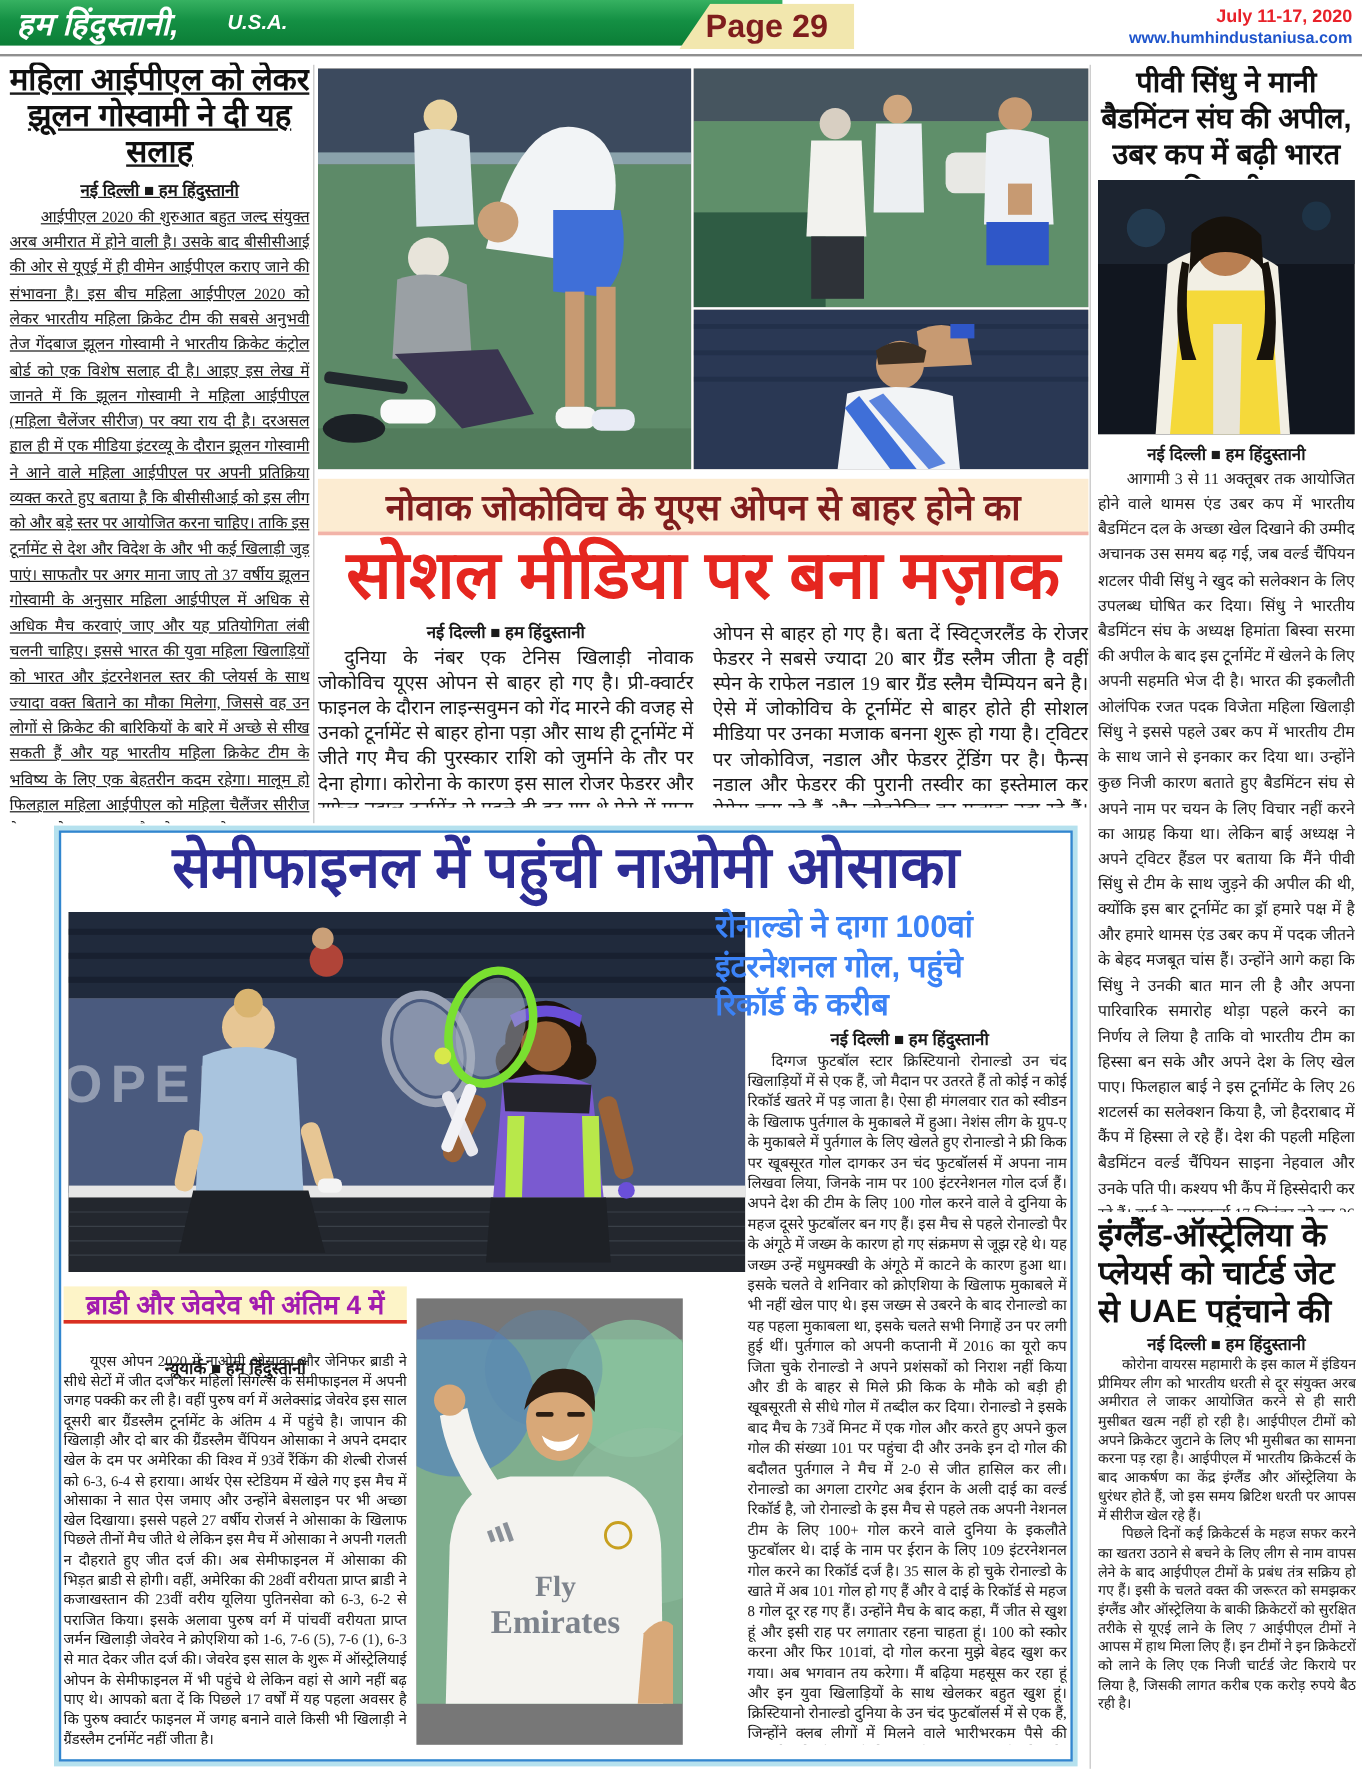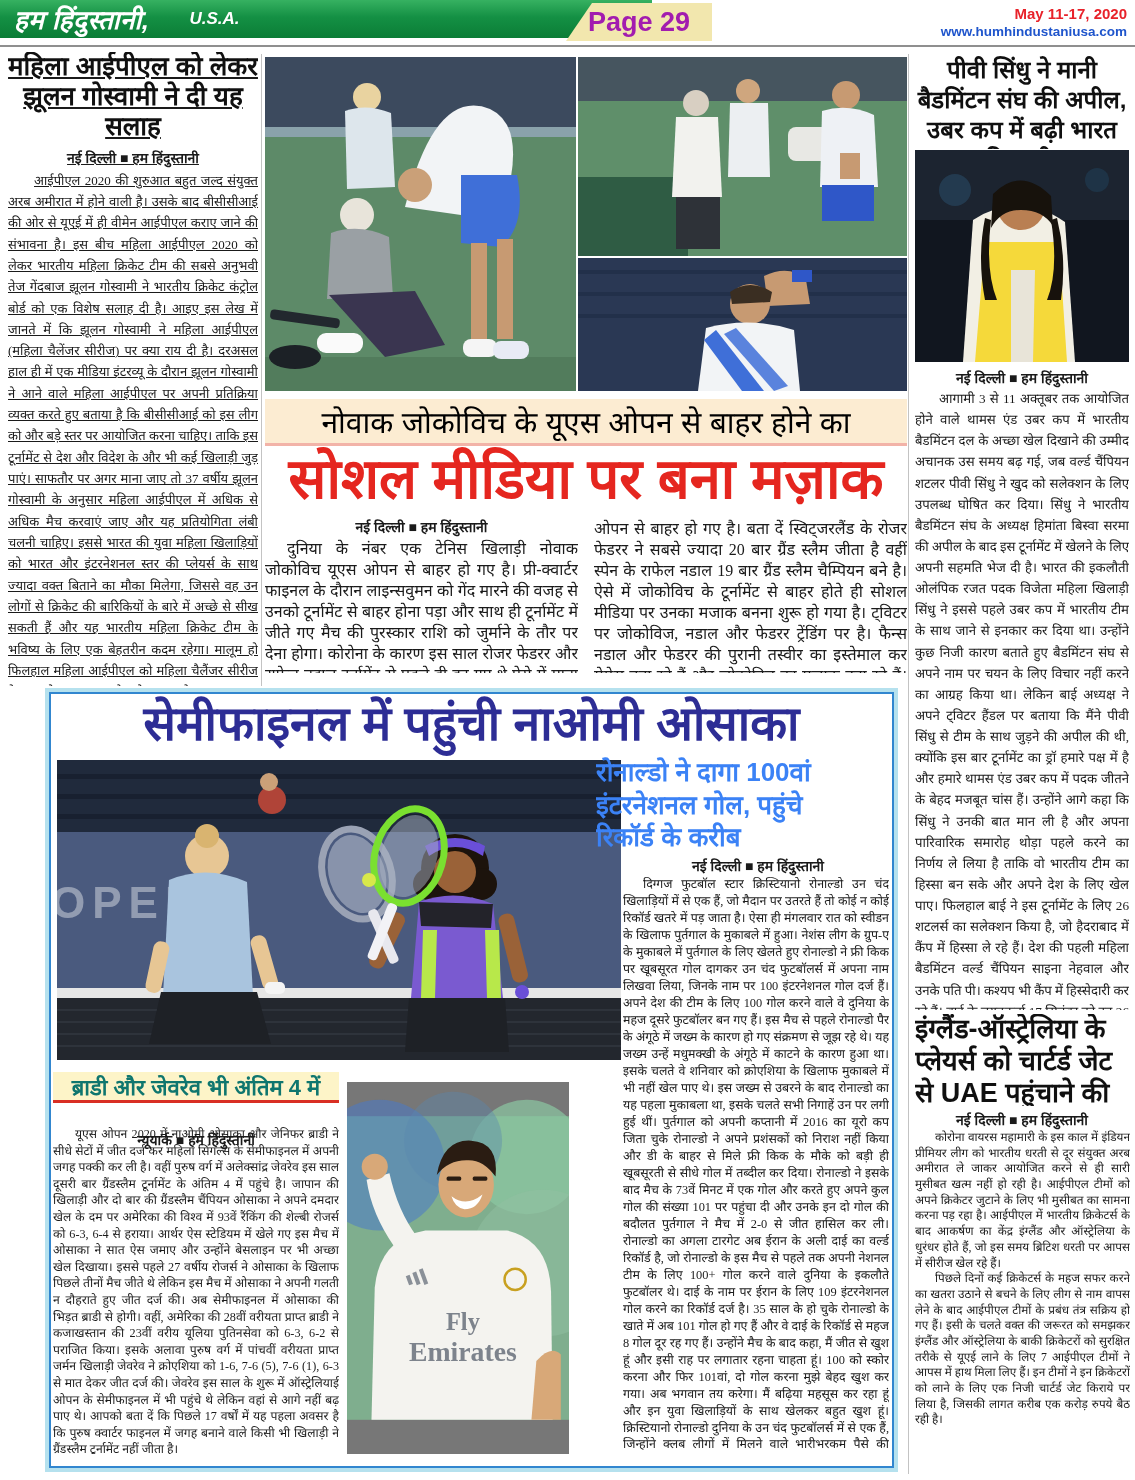--- a/index.html
+++ b/index.html
@@ -14,21 +14,21 @@
   .green-bar{left:0;top:3;width:652px;height:38px;
      background:linear-gradient(180deg,#36b161 0%,#149044 45%,#0b7d36 100%);
      display:flex;align-items:center;padding-left:14px;box-sizing:border-box;gap:32px;}
   .paper-name{color:#fff;font-weight:bold;font-style:italic;font-size:26px;
      font-family:"Liberation Sans","DejaVu Sans",sans-serif;letter-spacing:.5px;}
   .paper-edition{color:#fff;font-weight:bold;font-style:italic;font-size:17px;margin-left:8px;
      font-family:"Liberation Sans","DejaVu Sans",sans-serif;}
   .page-tab{left:566px;top:3px;width:146px;height:38px;background:#f2e7ae;
      clip-path:polygon(26px 0,100% 0,100% 100%,0 100%);
      display:flex;align-items:center;justify-content:center;}
-  .page-tab span{font-family:"Liberation Sans","DejaVu Sans",sans-serif;font-weight:bold;font-size:27px;color:#a21caf;}
+  .page-tab span{font-family:"Liberation Sans","DejaVu Sans",sans-serif;font-weight:bold;font-size:27px;color:#7f1d1d;}
   .issue-date{right:8px;top:5px;color:#e8222a;font-weight:bold;font-size:15px;text-align:right;
      font-family:"Liberation Sans","DejaVu Sans",sans-serif;}
   .website{right:8px;top:24px;color:#1f55cc;font-weight:bold;font-size:13.5px;text-align:center;
      font-family:"Liberation Sans","DejaVu Sans",sans-serif;}
   .header-rule{left:0;top:45px;width:1135px;height:2px;background:#8f8f8f;}
 
   .vdiv{background:#c3c3c3;width:1px;}
 
   
   .h-black{font-family:"Liberation Sans","DejaVu Sans",sans-serif;font-weight:800;color:#101010;}
@@ -39,36 +39,36 @@
   .england-h{font-size:27px;line-height:1.18;}
   .jhulan-body{font-size:13px;line-height:1.64;text-indent:26px;}
   .djo-body{font-size:16px;line-height:1.31;}
   .sindhu-body{font-size:13.2px;line-height:1.6;text-indent:24px;}
   .england-body p{margin:0;font-size:11.8px;line-height:1.33;text-indent:20px;text-align:justify;}
   .ronaldo-body{font-size:12.4px;line-height:1.37;text-indent:20px;}
   .brady-body{font-size:12.2px;line-height:1.36;text-indent:22px;}
 
   .kicker{left:265px;top:399px;width:642px;height:44px;background:#fcecd2;border-bottom:3px solid #f2b3a8;
      display:flex;align-items:center;justify-content:center;}
-  .kicker span{color:#000000;font-weight:400;font-size:30px;
+  .kicker span{color:#7f1d1d;font-weight:700;font-size:30px;
      font-family:"Liberation Sans","DejaVu Sans",sans-serif;}
   .big-red{left:265px;top:446px;width:642px;height:68px;color:#e5261f;font-weight:800;
      font-size:56px;line-height:66px;text-align:center;
      font-family:"Liberation Sans","DejaVu Sans",sans-serif;}
 
   
   .frame-outer{left:45px;top:688px;width:853px;height:784px;border:4px solid #b5e1ee;background:#fff;box-sizing:border-box;}
   .frame-inner{position:absolute;inset:0;border:2px solid #3186cf;padding:6px;overflow:hidden;}
   .banner{left:0;right:0;top:2px;color:#2d2d95;font-weight:800;font-size:48px;line-height:56px;text-align:center;
      font-family:"Liberation Sans","DejaVu Sans",sans-serif;}
   .ronaldo-h{left:545px;top:62px;width:262px;color:#3b82f6;font-weight:800;font-size:26px;line-height:1.25;
      font-family:"Liberation Sans","DejaVu Sans",sans-serif;}
   .brady-band{left:2px;top:378px;width:286px;height:31px;background:#fdf4c8;border-bottom:3px solid #d92f23;
      display:flex;align-items:center;justify-content:center;box-sizing:border-box;}
-  .brady-band span{font-weight:800;font-size:22px;color:#0f766e;
+  .brady-band span{font-weight:800;font-size:22px;color:#a21caf;
      font-family:"Liberation Sans","DejaVu Sans",sans-serif;}
 
   
   .photo{background:#777;}
   .photo svg{display:block;width:100%;height:100%;}
   .photo-a{left:265px;top:57px;width:311px;height:334px;}
   .photo-b{left:578px;top:57px;width:329px;height:199px;}
   .photo-c{left:578px;top:258px;width:329px;height:133px;}
   .sindhu-photo{left:915px;top:150px;width:214px;height:212px;}
   .osaka-photo{left:6px;top:66px;width:564px;height:300px;}
@@ -79,21 +79,21 @@
 
 <div id="page">
 
   <div class="abs green-bar">
     <span class="paper-name">हम हिंदुस्तानी,</span>
     <span class="paper-edition">U.S.A.</span>
   </div>
   <div class="abs page-tab">
     <span>Page 29</span>
   </div>
-  <div class="abs issue-date">May 11-17, 2020</div>
+  <div class="abs issue-date">July 11-17, 2020</div>
   <div class="abs website">www.humhindustaniusa.com</div>
   <div class="abs header-rule"></div>
 
   <div class="abs vdiv" style="left:261px;top:54px;height:632px;"></div>
   <div class="abs vdiv" style="left:908px;top:54px;height:1420px;"></div>
 
   <div class="abs clip" style="left:8px;top:52px;width:250px;height:634px;text-decoration:underline;">
     <div class="h-black jhulan-h ctr">महिला आईपीएल को लेकर झूलन गोस्वामी ने दी यह सलाह</div>
     <div class="byline" style="margin:6px 0 3px;">नई दिल्ली ■ हम हिंदुस्तानी</div>
     <div class="jhulan-body just">आईपीएल 2020 की शुरुआत बहुत जल्द संयुक्त अरब अमीरात में होने वाली है। उसके बाद बीसीसीआई की ओर से यूएई में ही वीमेन आईपीएल कराए जाने की संभावना है। इस बीच महिला आईपीएल 2020 को लेकर भारतीय महिला क्रिकेट टीम की सबसे अनुभवी तेज गेंदबाज झूलन गोस्वामी ने भारतीय क्रिकेट कंट्रोल बोर्ड को एक विशेष सलाह दी है। आइए इस लेख में जानते में कि झूलन गोस्वामी ने महिला आईपीएल (महिला चैलेंजर सीरीज) पर क्या राय दी है। दरअसल हाल ही में एक मीडिया इंटरव्यू के दौरान झूलन गोस्वामी ने आने वाले महिला आईपीएल पर अपनी प्रतिक्रिया व्यक्त करते हुए बताया है कि बीसीसीआई को इस लीग को और बड़े स्तर पर आयोजित करना चाहिए। ताकि इस टूर्नामेंट से देश और विदेश के और भी कई खिलाड़ी जुड़ पाएं। साफतौर पर अगर माना जाए तो 37 वर्षीय झूलन गोस्वामी के अनुसार महिला आईपीएल में अधिक से अधिक मैच करवाएं जाए और यह प्रतियोगिता लंबी चलनी चाहिए। इससे भारत की युवा महिला खिलाड़ियों को भारत और इंटरनेशनल स्तर की प्लेयर्स के साथ ज्यादा वक्त बिताने का मौका मिलेगा, जिससे वह उन लोगों से क्रिकेट की बारिकियों के बारे में अच्छे से सीख सकती हैं और यह भारतीय महिला क्रिकेट टीम के भविष्य के लिए एक बेहतरीन कदम रहेगा। मालूम हो फिलहाल महिला आईपीएल को महिला चैलैंजर सीरीज के नाम से जाना जाता है, जो ज्यादा से ज्यादा 10-15 दिन चलती है।</div>

